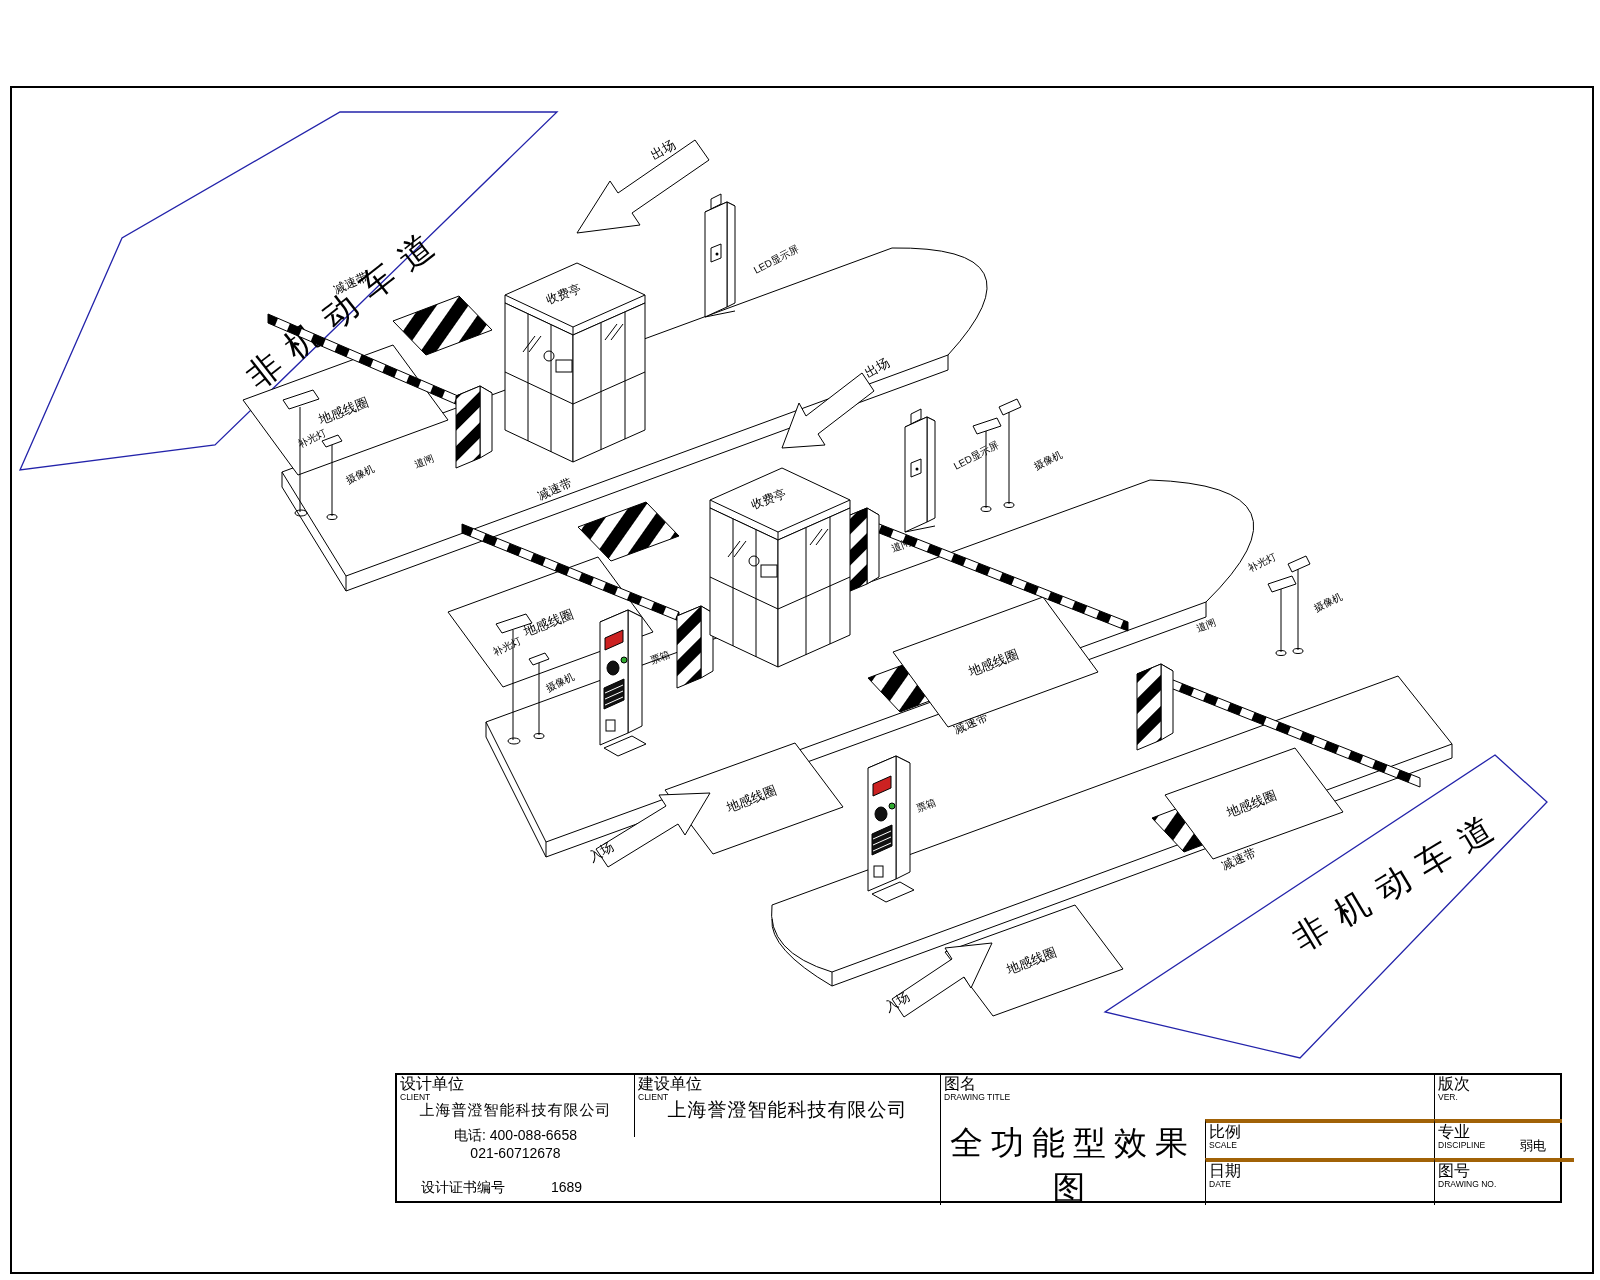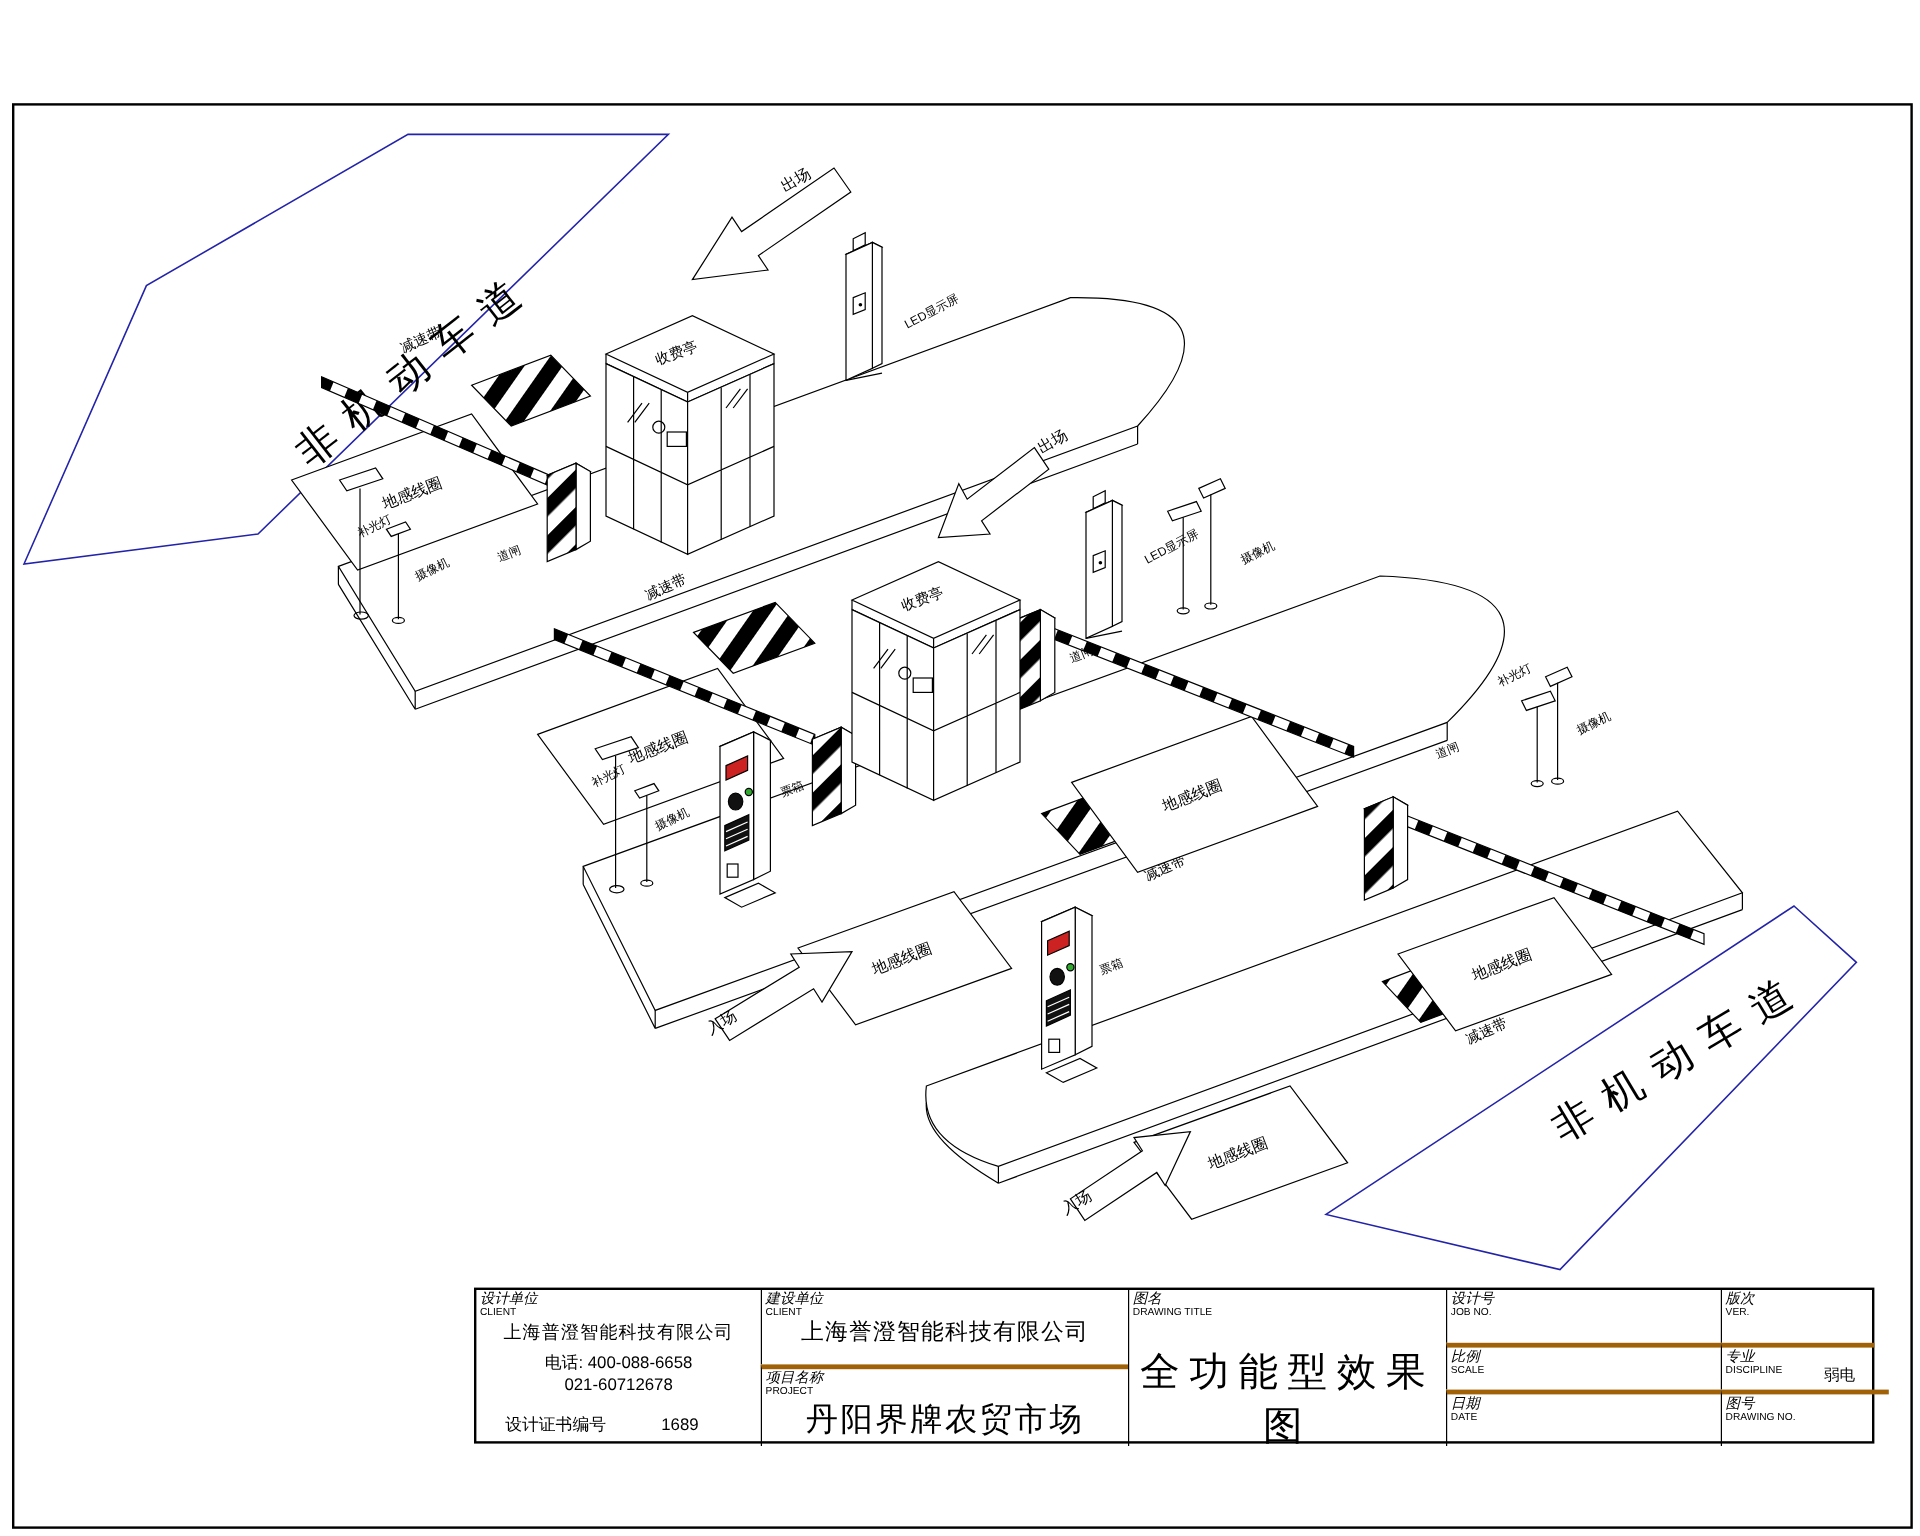--- a/index.html
+++ b/index.html
@@ -11,21 +11,21 @@
   svg .sw{fill:#fff;stroke:#000;stroke-width:1;}
   svg .sk{fill:#111;stroke:#000;stroke-width:1;}
   svg text{fill:#000;stroke:none;}
   .t10{font-size:10px;} .t12{font-size:12px;} .t13{font-size:13px;}
   .t34{font-size:34px;letter-spacing:14px;}
   
   #tblock{position:absolute;left:395px;top:1073px;width:1167px;height:130px;border:2px solid #000;box-sizing:border-box;background:#fff;}
   .cell{position:absolute;box-sizing:border-box;border-left:1px solid #000;border-top:4px solid #a16207;}
   .cell.first{border-left:none;} .cell.toprow{border-top:none;}
   .hdr{position:absolute;top:1px;left:3px;line-height:1.05;}
-  .hdr .zh{font-size:12px;font-style:italic;} .hdr .en{font-size:8.5px;}
+  .hdr .zh{font-size:16px;} .hdr .en{font-size:8.5px;}
   .companyA{position:absolute;top:26px;left:0;width:100%;text-align:center;font-size:15px;letter-spacing:1px;}
   .phone1{position:absolute;top:52px;left:0;width:100%;text-align:center;font-size:14px;}
   .phone2{position:absolute;top:70px;left:0;width:100%;text-align:center;font-size:14px;box-sizing:border-box;}
   .certrow{position:absolute;bottom:8px;left:24px;font-size:14px;display:flex;gap:46px;}
   .companyB{position:absolute;top:22px;left:0;width:100%;text-align:center;font-size:19px;letter-spacing:1px;}
   .projname{position:absolute;top:24px;left:0;width:100%;text-align:center;font-size:27px;letter-spacing:2px;}
   .bigtitle{position:absolute;top:46px;left:0;width:100%;text-align:center;font-size:33px;letter-spacing:8px;}
   .cellval{position:absolute;right:16px;top:14px;font-size:13px;}
 </style>
 </head>
@@ -259,43 +259,29 @@
     </div>
 
     <div class="cell toprow" style="left:237px;top:0;width:306px;height:62px;">
       <div class="hdr">
         <div class="zh">建设单位</div>
         <div class="en">CLIENT</div>
       </div>
       <div class="companyB">上海誉澄智能科技有限公司</div>
     </div>
 
-    <div class="cell" style="left:237px;top:62px;width:306px;height:68px;">
-      <div class="hdr">
-        <div class="zh">项目名称</div>
-        <div class="en">PROJECT</div>
-      </div>
-      <div class="projname">丹阳界牌农贸市场</div>
-    </div>
 
     <div class="cell toprow" style="left:543px;top:0;width:265px;height:130px;">
       <div class="hdr">
         <div class="zh">图名</div>
         <div class="en">DRAWING TITLE</div>
       </div>
       <div class="bigtitle">全功能型效果图</div>
     </div>
 
-    <div class="cell toprow" style="left:808px;top:0;width:229px;height:44px;">
-      <div class="hdr">
-        <div class="zh">设计号</div>
-        <div class="en">JOB NO.</div>
-      </div>
-      <div class="cellval"></div>
-    </div>
 
     <div class="cell toprow" style="left:1037px;top:0;width:128px;height:44px;padding-left:16px;">
       <div class="hdr">
         <div class="zh">版次</div>
         <div class="en">VER.</div>
       </div>
       <div class="cellval"></div>
     </div>
 
     <div class="cell" style="left:808px;top:44px;width:229px;height:39px;">

